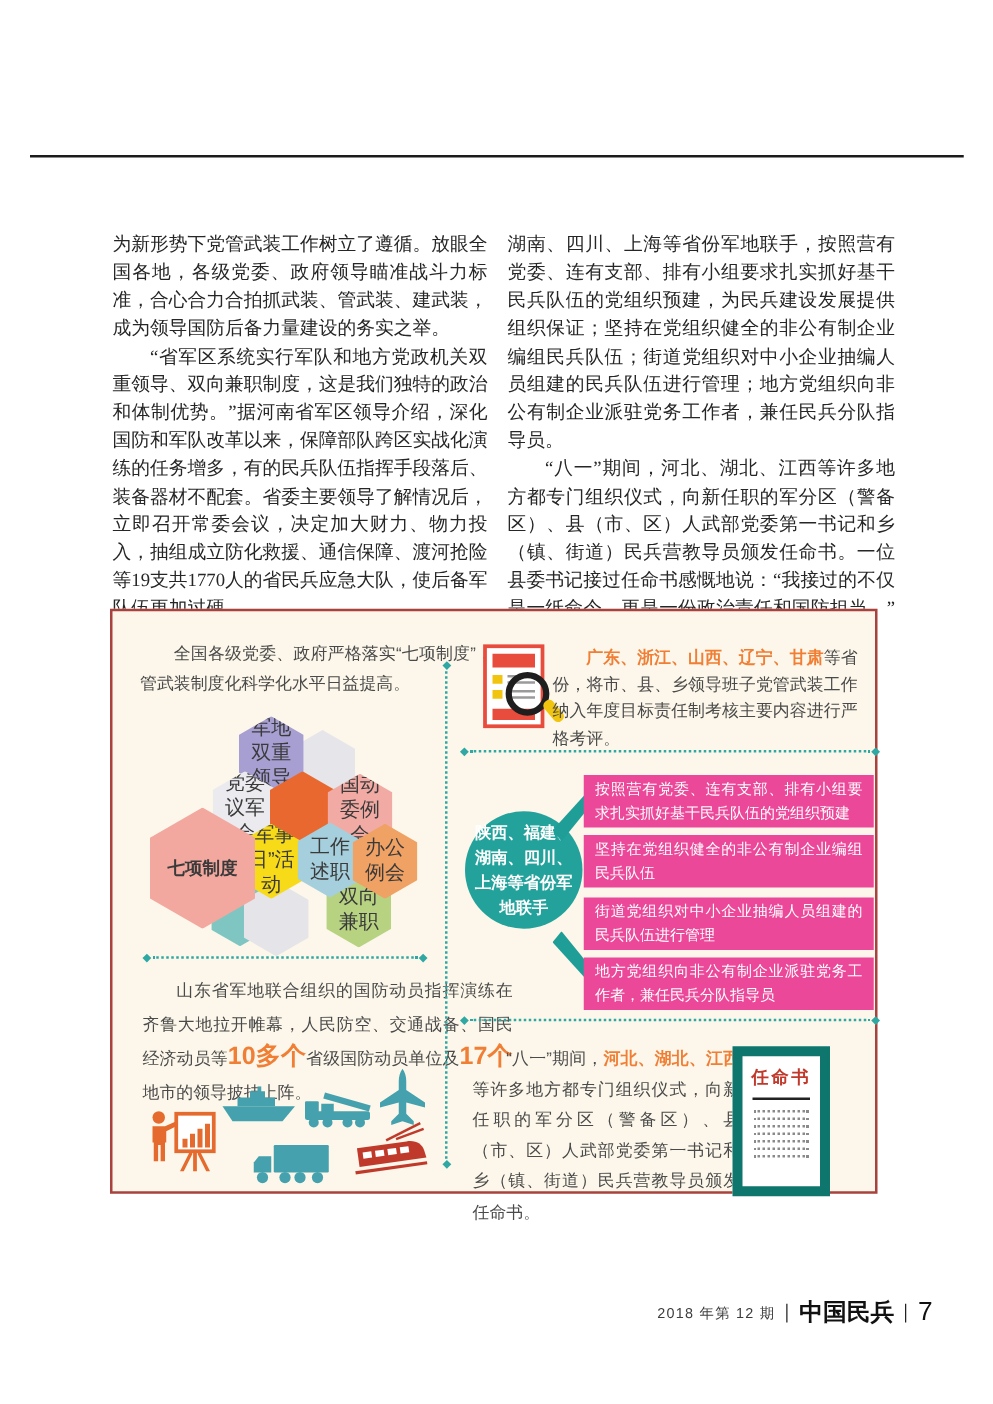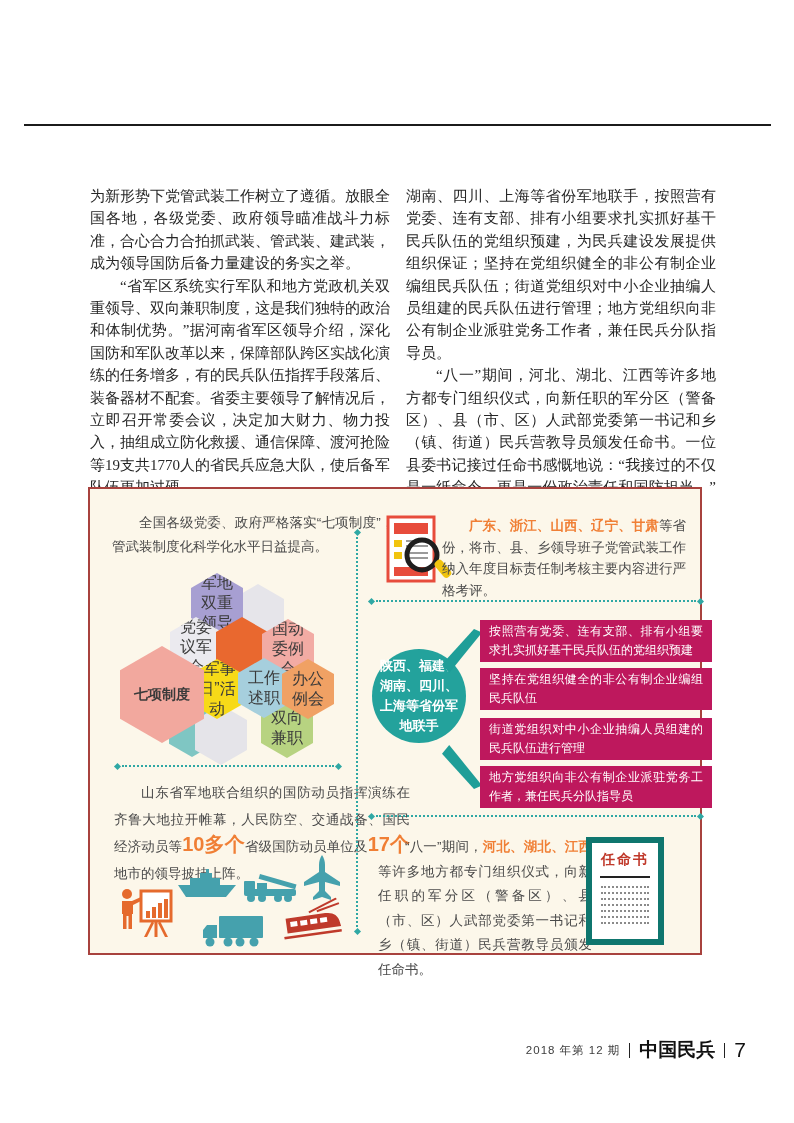--- a/index.html
+++ b/index.html
@@ -50,27 +50,27 @@
 
   
   .prov-circle { position:absolute; left:282px; top:160px; width:94px; height:94px;
       border-radius:50%; background:#23a29c; color:#fff; font-size:13px; font-weight:bold;
       display:flex; align-items:center; text-align:center; line-height:1.55; padding:8px; }
   .conn { position:absolute; background:#1f9e98; }
   .conn-up   { left:352px; top:140px; width:40px; height:44px;
       clip-path:polygon(0 80%, 80% 0, 100% 8%, 18% 100%); }
   .conn-down { left:352px; top:256px; width:40px; height:44px;
       clip-path:polygon(0 20%, 18% 0, 100% 92%, 80% 100%); }
-  .bar { position:absolute; left:390px; width:232px; height:42px; background:#be185d;
+  .bar { position:absolute; left:377px; width:232px; height:42px; background:#ec4899;
       color:#fff; font-size:12px; line-height:1.55; padding:3px 9px;
       display:flex; align-items:center; text-align:justify; }
 
   
-  .cert { position:absolute; left:496px; top:348px; width:78px; height:108px;
-      background:#fff; border:6px solid #0f766e; }
+  .cert { position:absolute; left:496px; top:348px; width:78px; height:120px;
+      background:#fff; border:8px solid #0f766e; }
   .cert-title { color:#c0392b; font-weight:bold; font-size:14px; text-align:center;
       margin-top:8px; letter-spacing:2px; }
   .cert-line { border-top:2px solid #222; margin:7px 8px 8px 8px; }
   .cert-dots { border-top:2px dotted #8a8a8a; margin:0 9px 4px 9px; }
 
   
   .icon { position:absolute; }
 
   
   .footer { position:absolute; top:1000px; right:48px; display:flex; align-items:center; gap:9px;margin-top:37px; }

